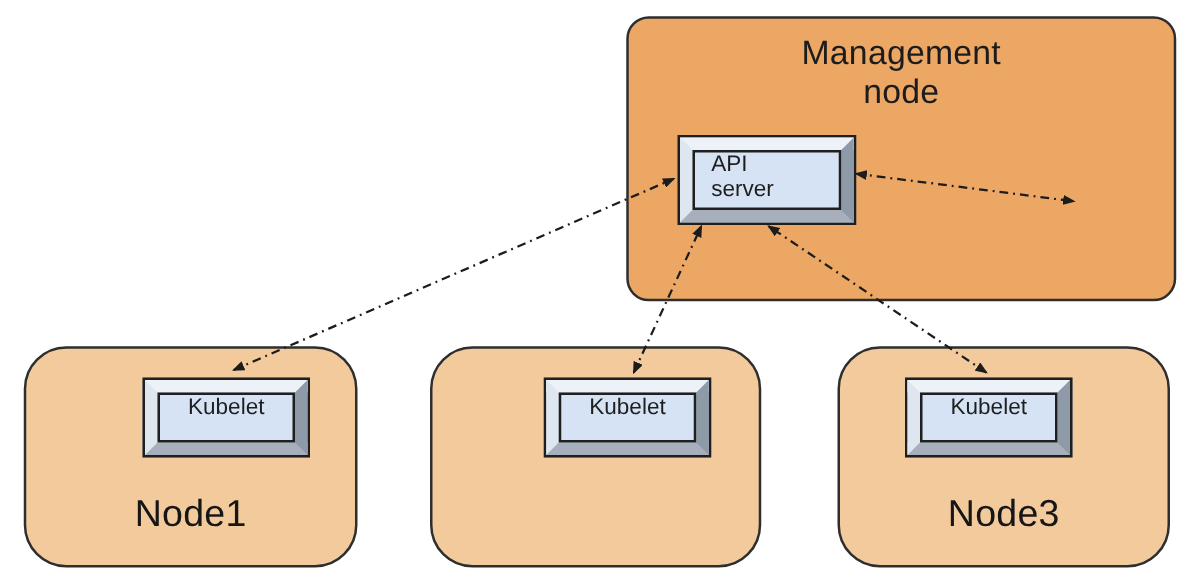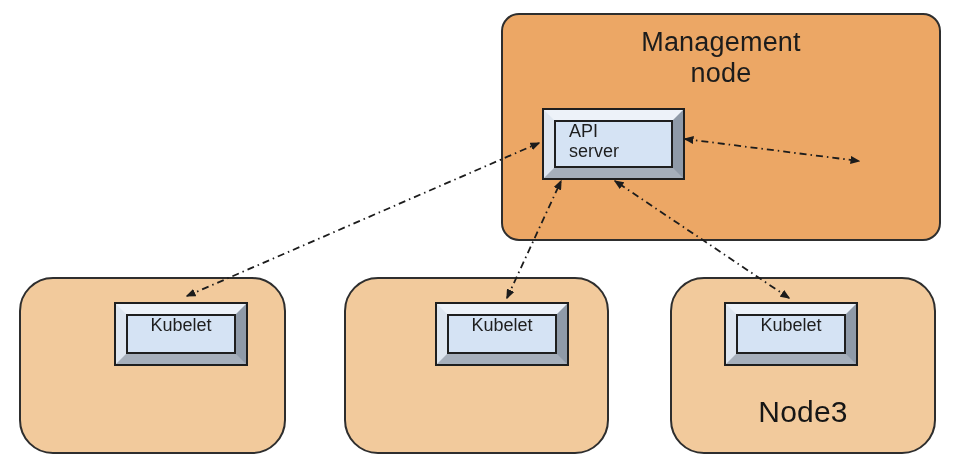--- a/index.html
+++ b/index.html
@@ -76,20 +76,21 @@
 
   </div>
 
   <div class="group-box node node1">
     <div class="bevel-outer kub-box kub1">
       <div class="bevel-frame"></div>
       <div class="bevel-face face-center">
         <span>Kubelet</span>
       </div>
     </div>
+    <div class="node-title">Node1</div>
   </div>
 
   <div class="group-box node node2">
     <div class="bevel-outer kub-box kub2">
       <div class="bevel-frame"></div>
       <div class="bevel-face face-center">
         <span>Kubelet</span>
       </div>
     </div>
   </div>

